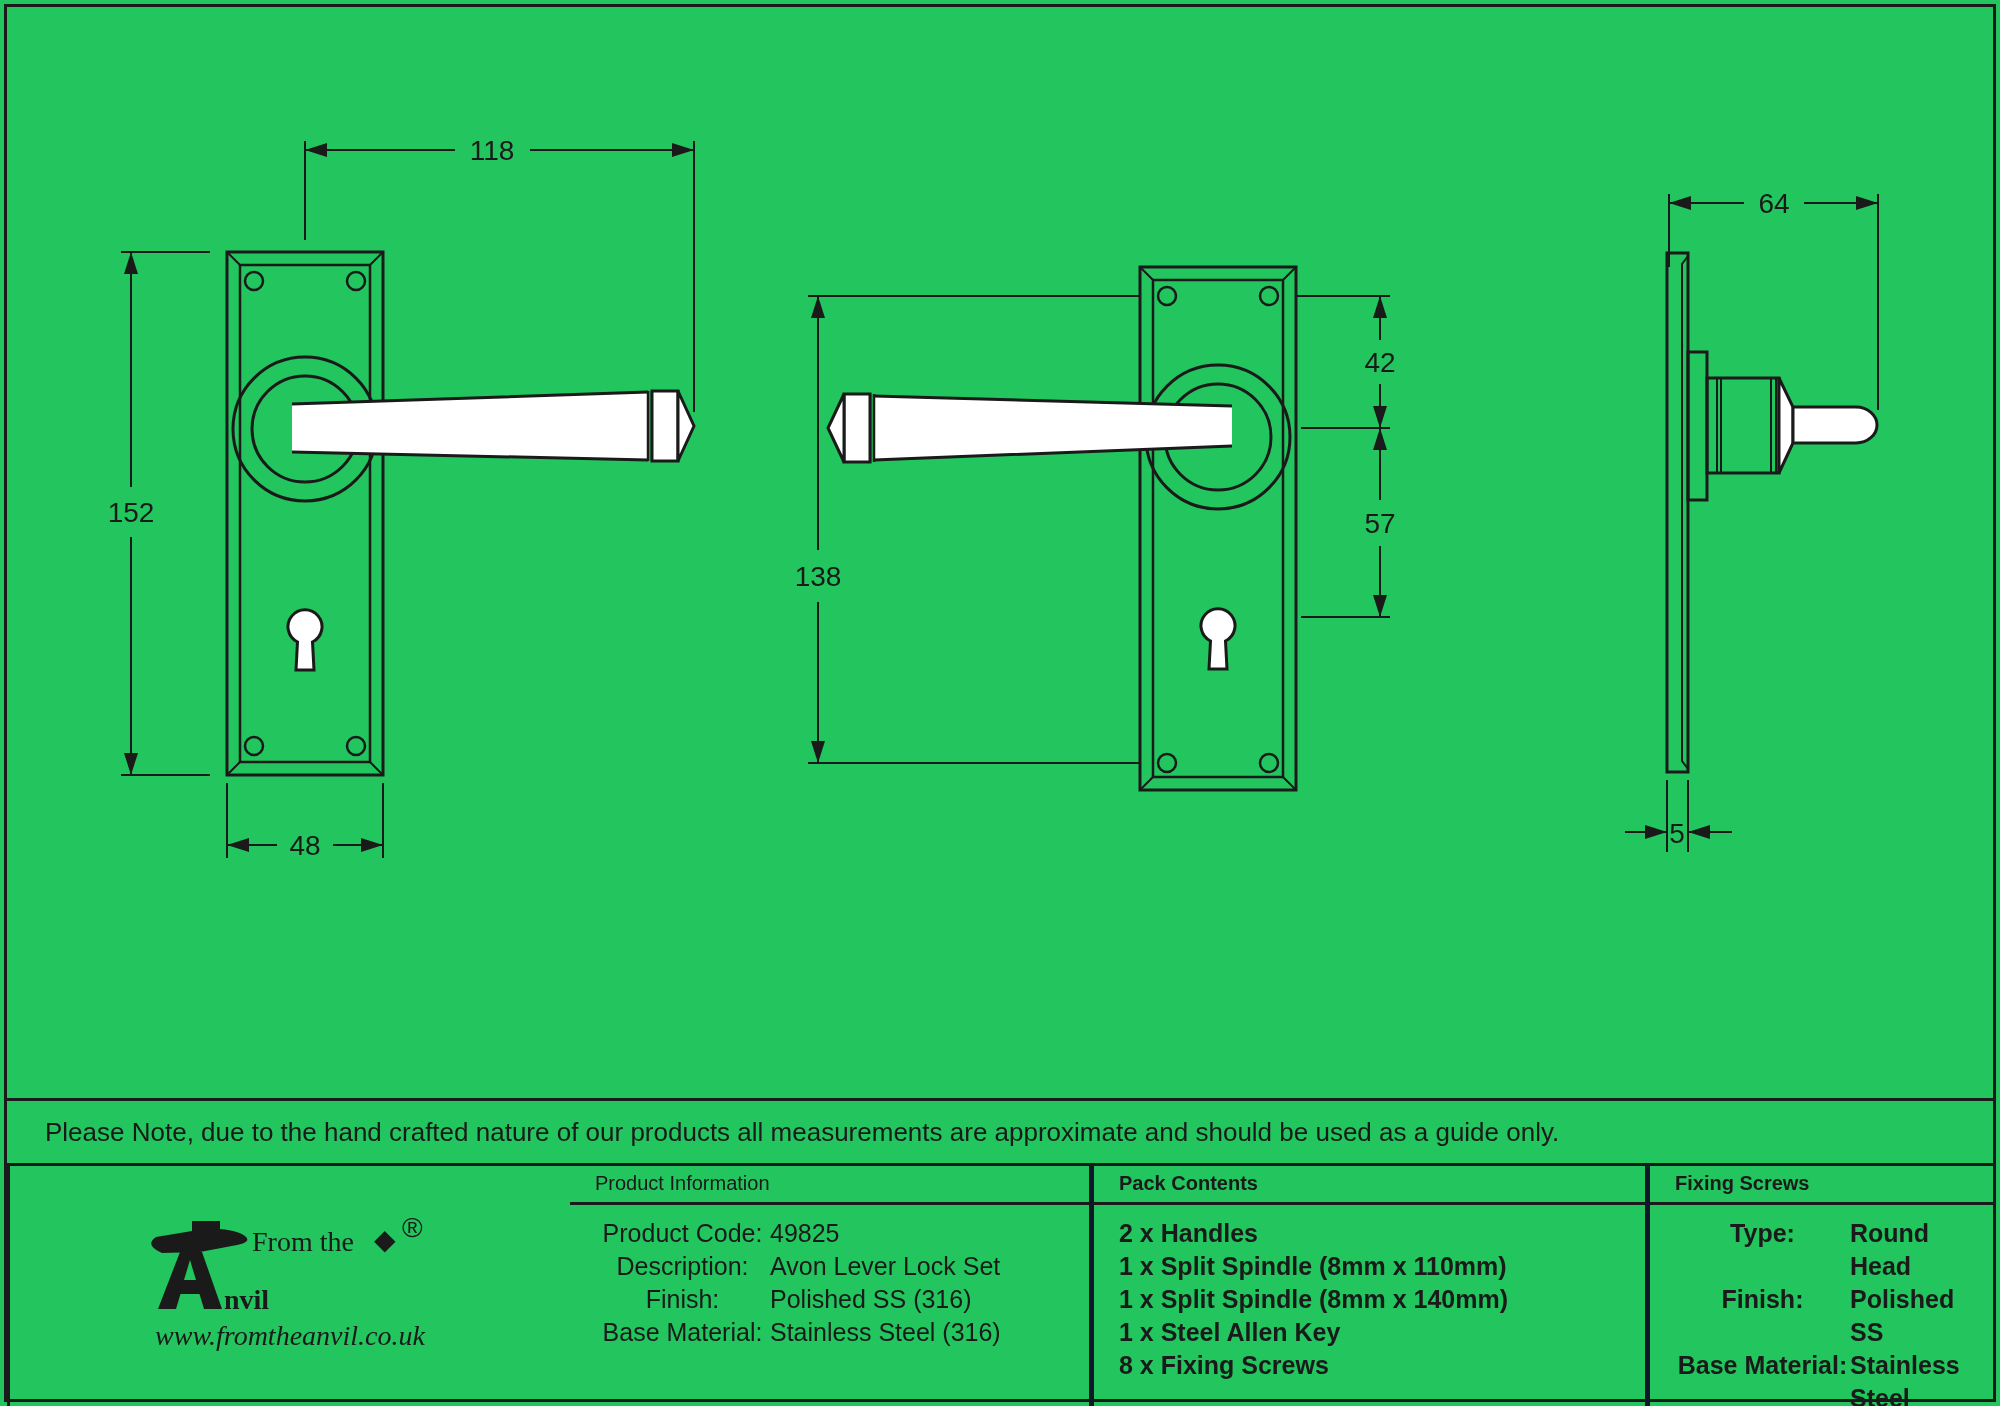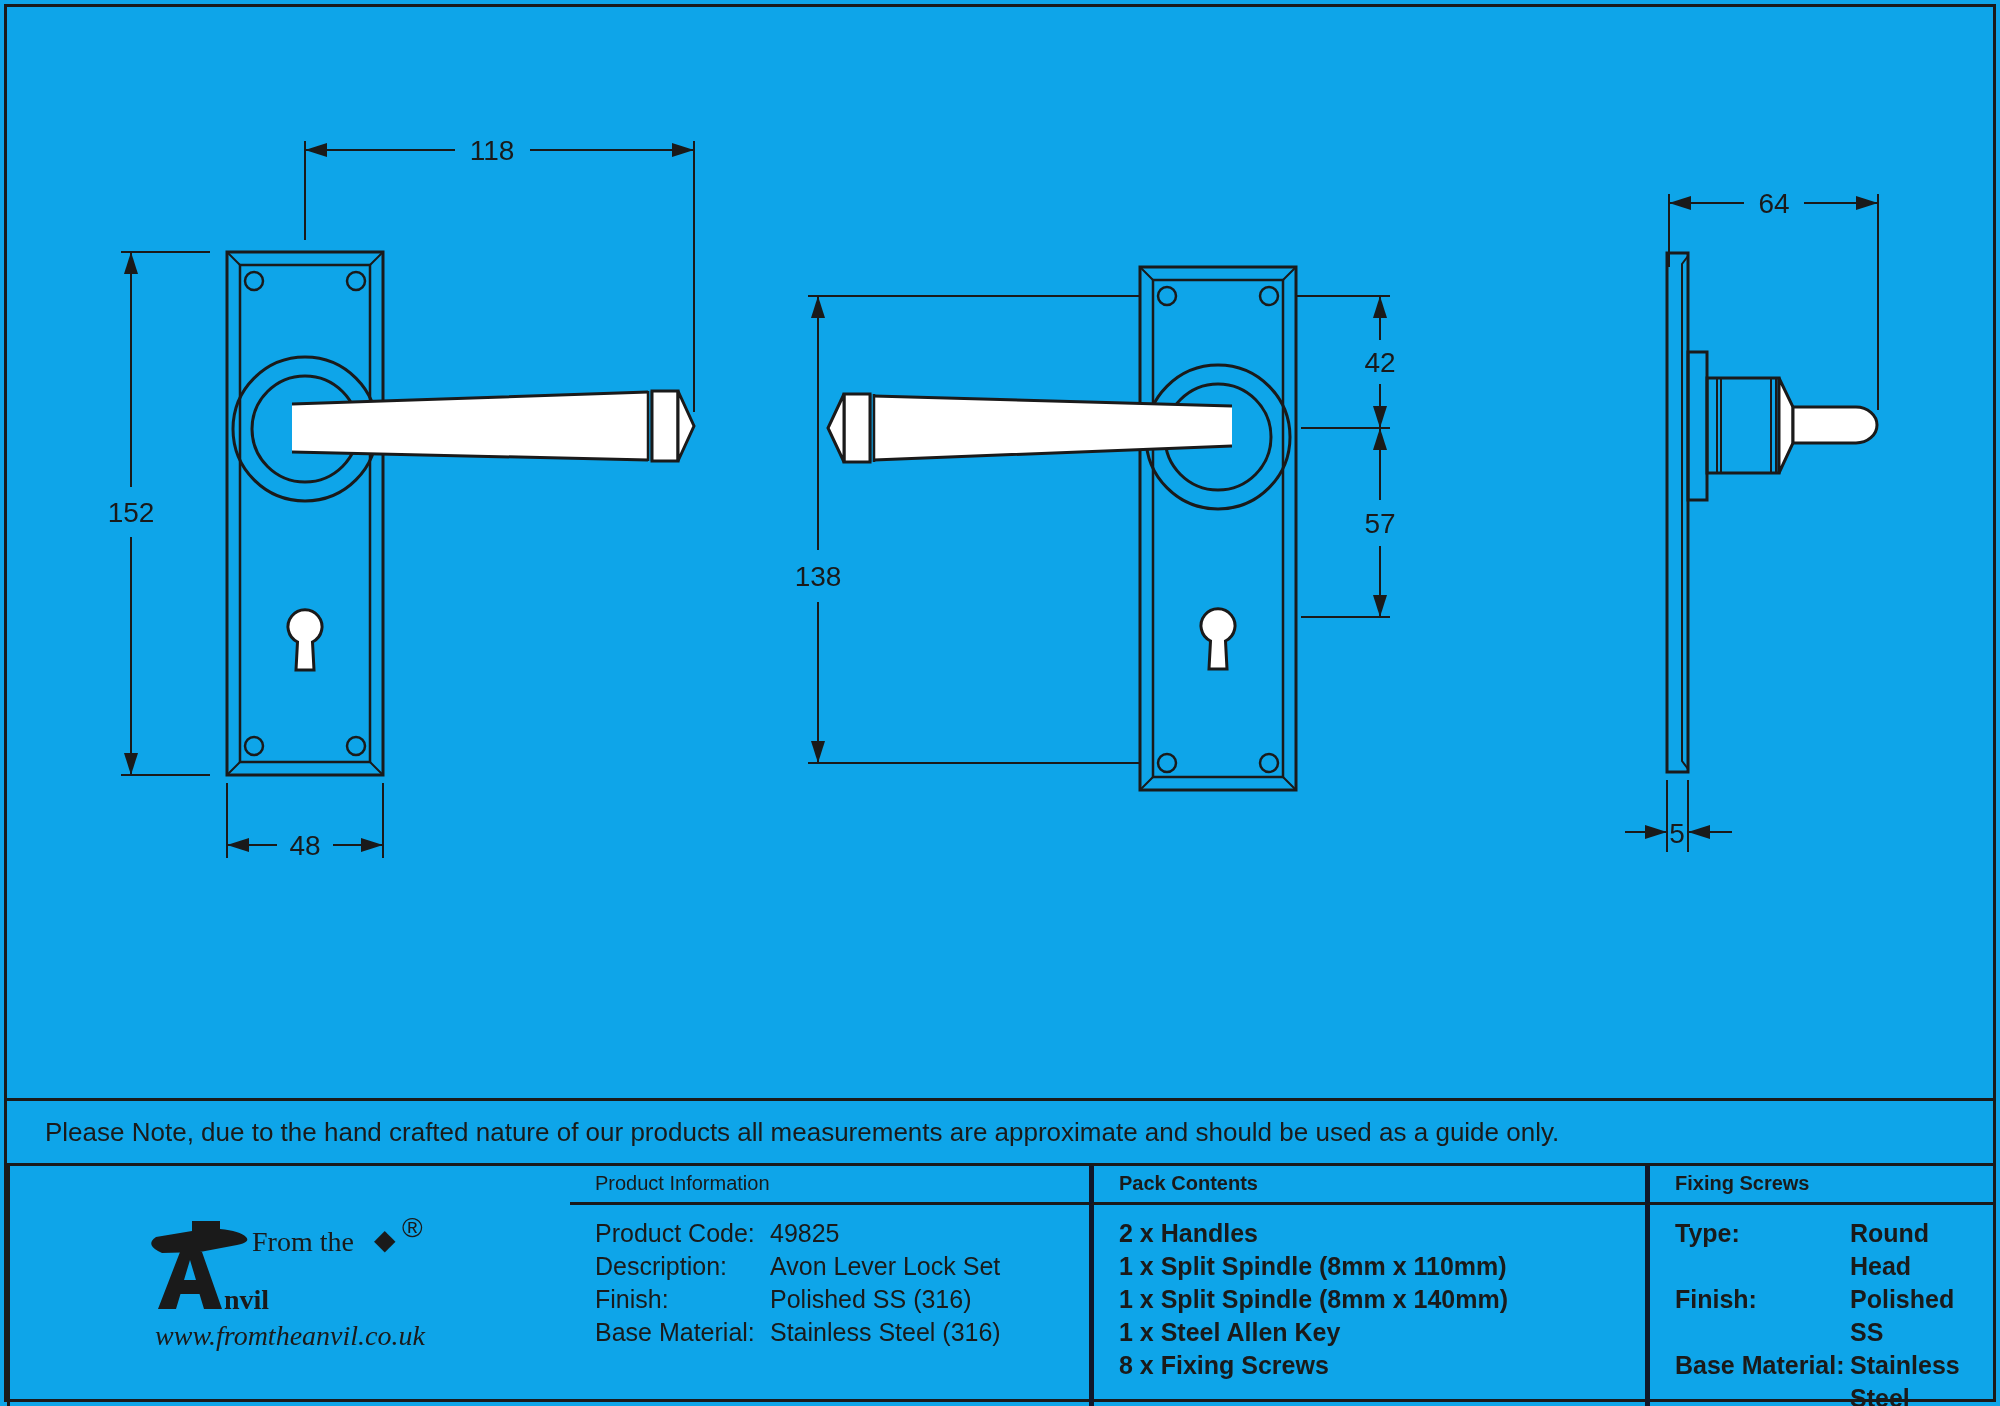--- a/index.html
+++ b/index.html
@@ -1,27 +1,27 @@
 <!DOCTYPE html>
 <html><head>
 <meta charset="utf-8">
 <style>
   * { margin:0; padding:0; box-sizing:border-box; }
   html,body { width:2000px; height:1406px; background:#ffffff; font-family:"Liberation Sans",sans-serif; color:#1a1a1a; }
-  .sheet { position:absolute; left:0; top:0; width:2000px; height:1406px; background:#0ea5e9; }
+  .sheet { position:absolute; left:0; top:0; width:2000px; height:1406px; background:#22c55e; }
   .frame { position:absolute; left:4px; top:4px; width:1992px; height:1398px; border:3px solid #1a1a1a; display:flex; flex-direction:column; }
   .drawing-area { position:relative; width:100%; height:1091px; flex:0 0 auto; }
   .drawing-area svg { position:absolute; left:0; top:0; width:100%; height:100%; }
   .note-row { flex:0 0 65px; border-top:3px solid #1a1a1a; display:flex; align-items:center; padding-left:38px; font-size:26px; }
   .spec-table { flex:1 1 auto; border-top:3px solid #1a1a1a; display:grid; grid-template-columns:563px 519px 556px 1fr; grid-template-rows:39px 1fr; }
   .th { border-bottom:3px solid #1a1a1a; font-size:20px; padding:6px 0 0 25px; }
   .col2 { border-left:5px solid #0f172a;font-weight:bold; }
   .cell { padding:12px 0 0 25px; font-size:25px; line-height:33px; }
   .kv { display:flex; }
-  .kv .k { width:175px; flex:0 0 auto; }
+  .kv .k { width:175px; flex:0 0 auto;text-align:center; }
   .logo-cell { grid-row:1 / 3; border-left:3px solid #1a1a1a; display:flex; align-items:center; justify-content:center; }
   text { font-family:"Liberation Sans",sans-serif; font-size:28px; fill:#1a1a1a; }
   .logo-serif { font-family:"Liberation Serif",serif; }
 </style>
 </head>
 <body>
 
 <div class="sheet">
   <div class="frame">
 

